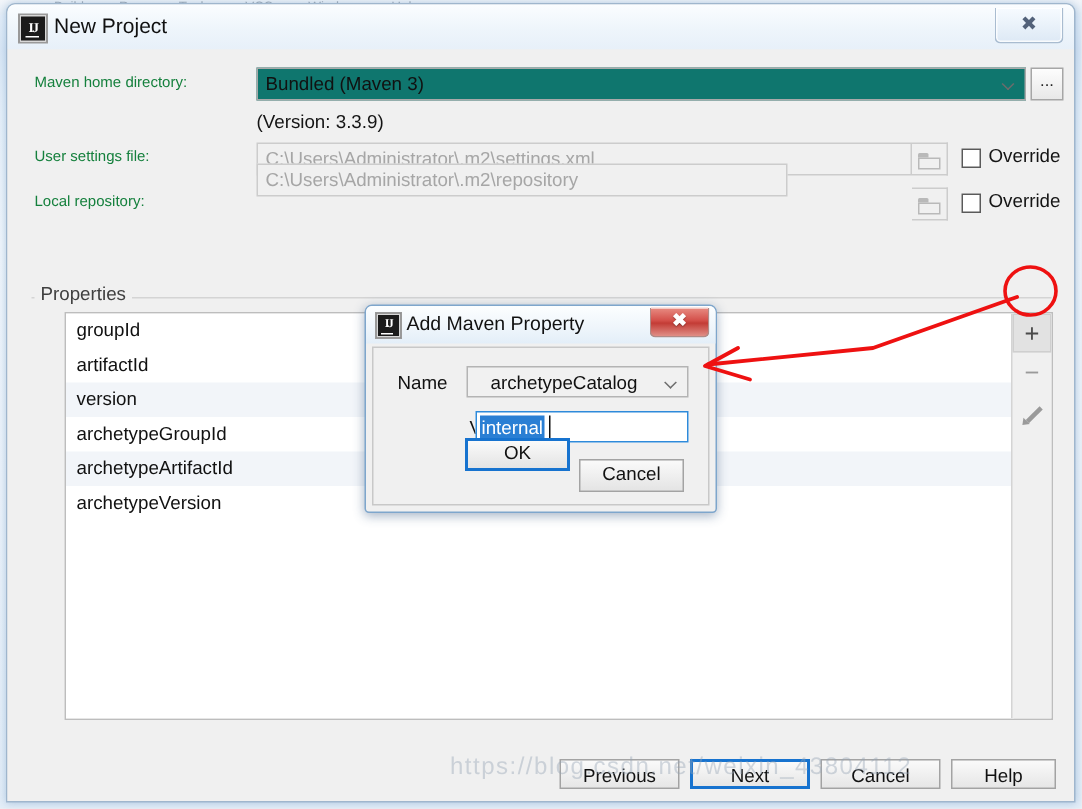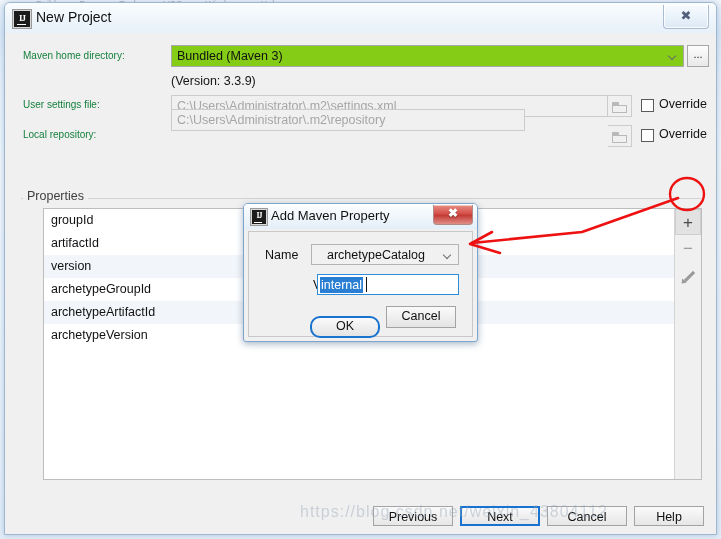--- a/index.html
+++ b/index.html
@@ -112,21 +112,21 @@
     background: #f0f0f0;
   }
 
   .fld-label {
     position: absolute;
     font-size: 10px;
     color: #15803d;
   }
   .combo {
     position: absolute;
-    background: #84cc16;
+    background: #0f766e;
     border: 1px solid #a9a9a9;
     box-sizing: border-box;
     height: 22px;
   }
   .combo .val {
     position: absolute;
     left: 5px; top: 3px;
     font-size: 12.5px;
     color: #111;
   }
@@ -638,21 +638,21 @@
       <span class="val">archetypeCatalog</span>
       <span class="chev"></span>
     </div>
 
     <div class="m-label" style="left:16px; top:46px;margin-left:48px;">Value</div>
     <div id="m-value-input">
       <span class="sel">internal</span>
       <span class="caret"></span>
     </div>
 
-    <div class="m-btn focused" style="left:61px; top:84px; width:70px;border-radius:10px;">OK</div>
+    <div class="m-btn focused" style="left:61px; top:60px; width:70px;">OK</div>
     <div class="m-btn" style="left:137px; top:74px; width:70px;">Cancel</div>
   </div>
 </div>
 
 <svg id="annot" viewBox="0 0 721 539" xmlns="http://www.w3.org/2000/svg">
   <ellipse cx="687" cy="194" rx="17" ry="16" fill="none" stroke="#ee1111" stroke-width="2.4"></ellipse>
   <path d="M 678 198 L 582 232 L 472 243" fill="none" stroke="#ee1111" stroke-width="2.6" stroke-linecap="round" stroke-linejoin="round"></path>
   <path d="M 492 232 L 470 244 L 500 253" fill="none" stroke="#ee1111" stroke-width="2.6" stroke-linecap="round" stroke-linejoin="round"></path>
 </svg>
 

